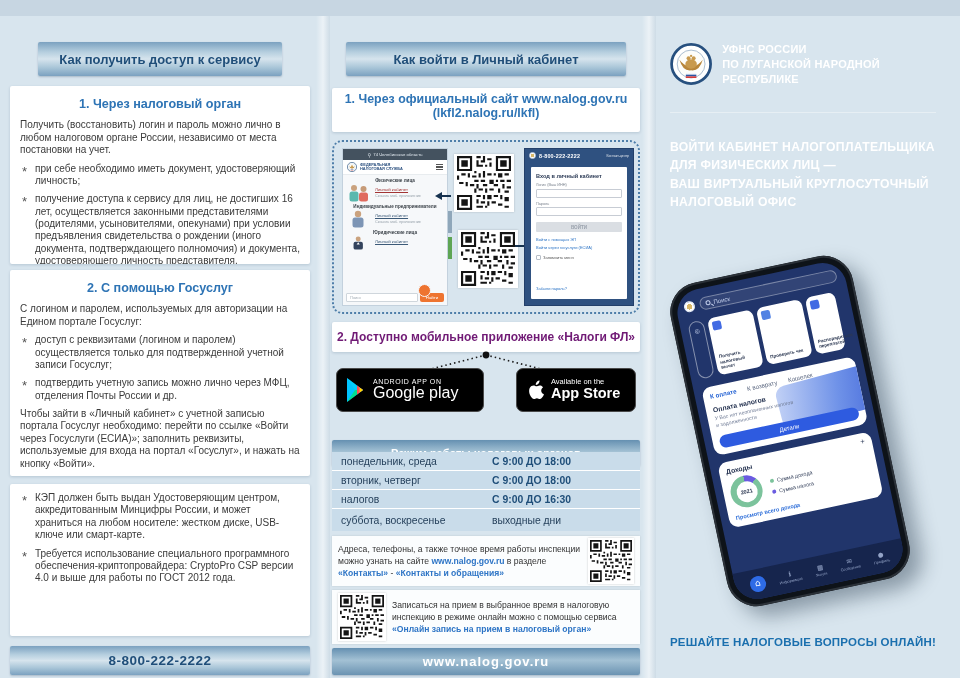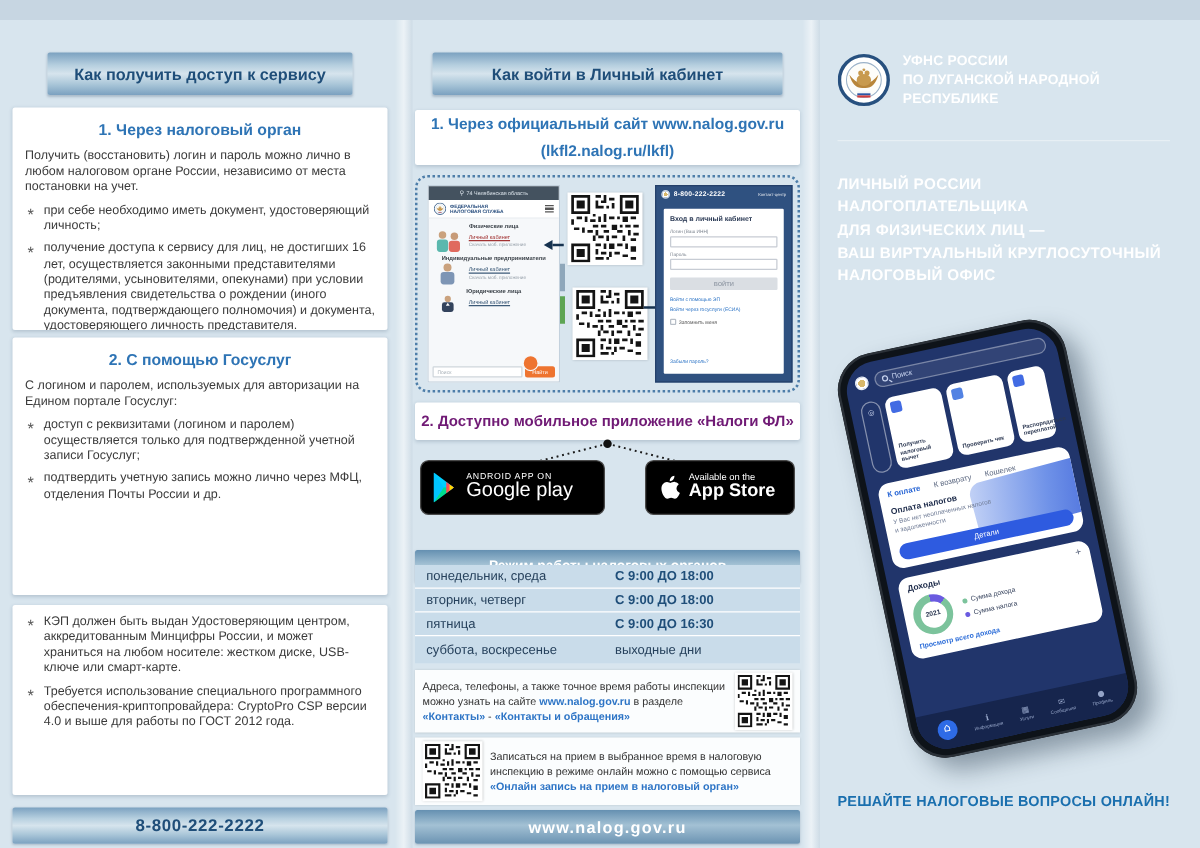--- a/index.html
+++ b/index.html
@@ -202,40 +202,41 @@
       </ul>
     </div>
 
     <div class="card" style="top:254px;height:206px;overflow:hidden">
       <h3>2. С помощью Госуслуг</h3>
       <p>С логином и паролем, используемых для авторизации на Едином портале Госуслуг:</p>
       <ul class="bul">
         <li>доступ с реквизитами (логином и паролем) осуществляется только для подтвержденной учетной записи Госуслуг;</li>
         <li>подтвердить учетную запись можно лично через МФЦ, отделения Почты России и др.</li>
       </ul>
+      <p>Чтобы зайти в «Личный кабинет» с учетной записью портала Госуслуг необходимо: перейти по ссылке «Войти через Госуслуги (ЕСИА)»; заполнить реквизиты, используемые для входа на портал «Госуслуг», и нажать на кнопку «Войти».</p>
     </div>
 
     <div class="card" style="top:468px;height:152px;overflow:hidden">
       <ul class="bul">
         <li>КЭП должен быть выдан Удостоверяющим центром, аккредитованным Минцифры России, и может храниться на любом носителе: жестком диске, USB-ключе или смарт-карте.</li>
         <li>Требуется использование специального программного обеспечения-криптопровайдера: CryptoPro CSP версии 4.0 и выше для работы по ГОСТ 2012 года.</li>
       </ul>
     </div>
 
     <div class="bar" style="position:absolute;left:0;top:630px;width:300px;height:29px;font-size:13.5px;letter-spacing:.5px">
       <span>8-800-222-2222</span>
     </div>
   </div>
 
   <div class="colM">
     <div class="bar" style="position:absolute;left:14px;top:26px;width:280px;height:34px;font-size:13px">
       <span>Как войти в Личный кабинет</span>
     </div>
 
-    <div class="card" style="top:72px;left:0;width:308px;height:44px;display:flex;flex-direction:column;align-items:center;justify-content:space-between;padding:4px">
+    <div class="card" style="top:72px;left:0;width:308px;height:44px;display:flex;flex-direction:column;align-items:center;justify-content:flex-start;padding:4px">
       <div style="color:#2e74b5;font-weight:bold;font-size:12.4px">1. Через официальный сайт www.nalog.gov.ru</div>
       <div style="color:#2e74b5;font-weight:bold;font-size:12.4px">(lkfl2.nalog.ru/lkfl)</div>
     </div>
 
     <div class="dashedbox">
 
       <div class="site">
         <div class="s-top">
           <span style="font-size:5px">⚲</span>
           <span>74 Челябинская область</span>
@@ -380,21 +381,21 @@
     <div class="sched">
       <div class="srow" style="top:0">
         <span class="d">понедельник, среда</span>
           <span class="t">С 9:00 ДО 18:00</span>
       </div>
       <div class="srow" style="top:19px">
         <span class="d">вторник, четверг</span>
           <span class="t">С 9:00 ДО 18:00</span>
       </div>
       <div class="srow" style="top:38px">
-        <span class="d">пятница</span>
+        <span class="d">налогов</span>
           <span class="t">С 9:00 ДО 16:30</span>
       </div>
       <div class="srow last" style="top:57px;height:22px">
         <span class="d">суббота, воскресенье</span>
           <span class="t">выходные дни</span>
       </div>
     </div>
 
     <div class="info" style="top:520px;height:50px">
       <div class="itxt">
@@ -429,21 +430,21 @@
           <use href="#emb"></use>
         </svg>
       <div class="r-org">
         <div>УФНС РОССИИ</div>
         <div>ПО ЛУГАНСКОЙ НАРОДНОЙ РЕСПУБЛИКЕ</div>
       </div>
     </div>
     <div class="r-div"></div>
 
     <div class="r-title">
-      <div>ЛИЧНЫЙ РОССИИ НАЛОГОПЛАТЕЛЬЩИКА</div>
+      <div>ВОЙТИ КАБИНЕТ НАЛОГОПЛАТЕЛЬЩИКА</div>
       <div>ДЛЯ ФИЗИЧЕСКИХ ЛИЦ —</div>
       <div>ВАШ ВИРТУАЛЬНЫЙ КРУГЛОСУТОЧНЫЙ</div>
       <div>НАЛОГОВЫЙ ОФИС</div>
     </div>
 
     <div class="phone-wrap">
       <div class="phone">
         <div class="screen">
           <div class="app-top">
             <span class="app-logo"></span>

